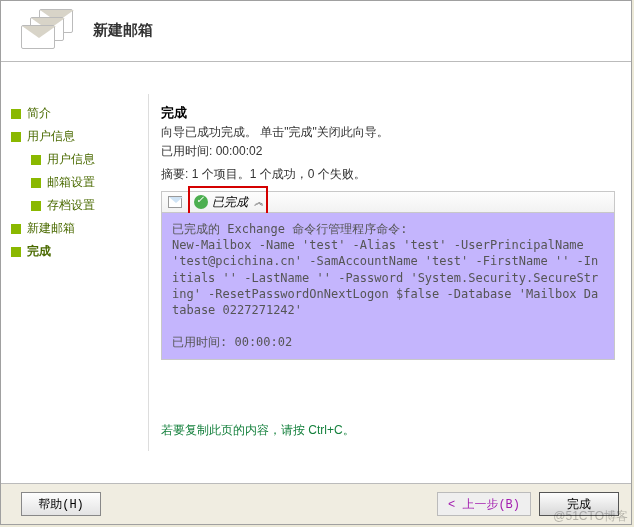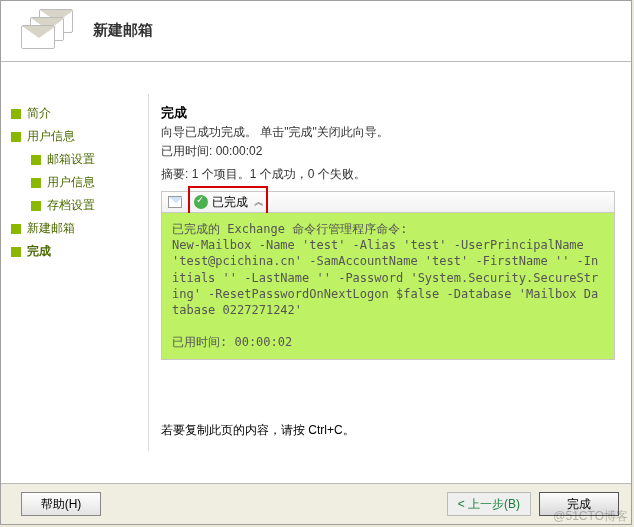--- a/index.html
+++ b/index.html
@@ -85,64 +85,65 @@
   .result-icon { width: 14px; height: 12px; background: #fff; border: 1px solid #999; position: relative; margin-right: 6px; }
   .result-icon:before { content:""; position:absolute; left:0; top:0; border-left:7px solid transparent; border-right:7px solid transparent; border-top:6px solid #cfe3f5; }
   .result-name { flex: 1; }
   .status-box {
     border: 2px solid #d40000;
     display: flex;
     align-items: center;
     padding: 0 4px;
     height: 32px;
     margin: -1px 0;
+    font-style: italic;
   }
   .ok-icon { width: 14px; height: 14px; border-radius: 50%; background: #4caf50; position: relative; margin-right: 4px; }
   .ok-icon:after { content:"✓"; color:#fff; font-size:10px; position:absolute; left:2px; top:-1px; }
   .chev { margin-left: 6px; font-size: 10px; color:#555; letter-spacing:-2px; }
   .cmdbox {
     border: 1px solid #c8c8c8;
     border-top: none;
-    background: #bef264;
+    background: #c4b5fd;
     padding: 8px 10px;
     font-family: "SimSun", monospace;
     font-size: 12px;
     color: #555;
     line-height: 1.35;
     white-space: pre-wrap;
     word-break: break-all;
   }
   .annot {
     color: #0033ff;
     font-size: 19px;
     line-height: 1.6;
     margin-top: 28px;
     padding-left: 200px;
   }
-  .copyhint { margin-top: auto; color: #000000; padding-bottom: 4px; }
+  .copyhint { margin-top: auto; color: #15803d; padding-bottom: 4px; }
   .footer {
     border-top: 1px solid #bbb;
     background: #f0ede1;
     padding: 8px 12px;
     display: flex;
     align-items: center;
   }
   .btn {
     min-width: 80px;
     height: 24px;
     padding: 0 10px;
     background: linear-gradient(#fefefe,#e3e3e3);
     border: 1px solid #888;
     font-size: 12px;
-    font-family: Liberation Sans, sans-serif;
+    font-family: Liberation Mono, monospace;
     margin-left: 8px;
     cursor: pointer;
   }
   .btn:disabled {
-    color: #15803d;
+    color: #a21caf;
     background: #efefef;
     border-color: #bbb;
     cursor: default;
   }
   .btn.primary { background: linear-gradient(#fdfdfd,#d8d8d8); border-color:#555; font-weight: normal; }
   .spacer { flex: 1; }
   .watermark { position: absolute; right: 6px; bottom: 2px; color: rgba(0,0,0,0.25); font-size: 12px; pointer-events:none;}
 </style>
 </head>
 <body>
@@ -162,25 +163,25 @@
       <div class="nav-item">
           <span class="sq"></span>
           <span>简介</span>
         </div>
       <div class="nav-item">
           <span class="sq"></span>
           <span>用户信息</span>
         </div>
       <div class="nav-item sub">
           <span class="sq"></span>
+          <span>用户信息</span>
+        </div>
+      <div class="nav-item sub">
+          <span class="sq"></span>
           <span>邮箱设置</span>
-        </div>
-      <div class="nav-item sub">
-          <span class="sq"></span>
-          <span>用户信息</span>
         </div>
       <div class="nav-item sub">
           <span class="sq"></span>
           <span>存档设置</span>
         </div>
       <div class="nav-item">
           <span class="sq"></span>
           <span>新建邮箱</span>
         </div>
       <div class="nav-item active">

